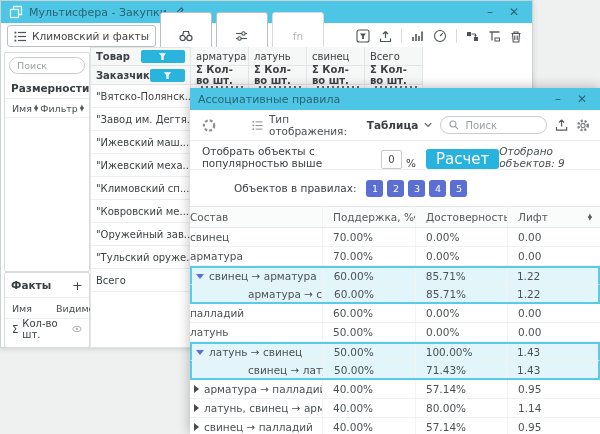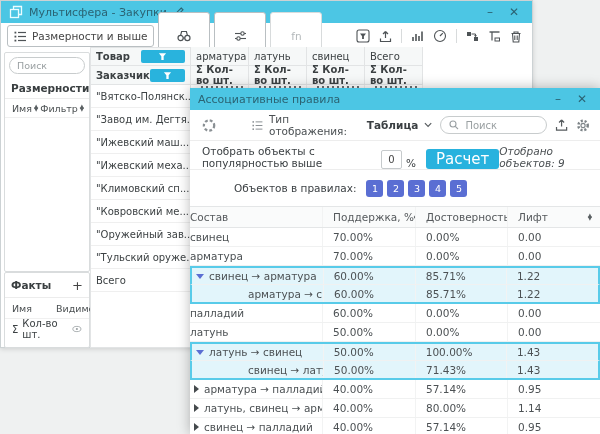--- a/index.html
+++ b/index.html
@@ -125,21 +125,21 @@
             <line x1="4" y1="1.5" x2="12" y2="1.5"></line>
             <line x1="4" y1="5.5" x2="12" y2="5.5"></line>
             <line x1="4" y1="9.5" x2="12" y2="9.5"></line>
           </g>
         <g fill="#4e5356">
             <rect x="0.5" y="0.7" width="1.8" height="1.8"></rect>
             <rect x="0.5" y="4.7" width="1.8" height="1.8"></rect>
             <rect x="0.5" y="8.7" width="1.8" height="1.8"></rect>
           </g>
       </svg>
-      <span>Размерности и выше</span>
+      <span>Климовский и факты</span>
     </div>
     <div class="tb-btn icon-only">
       <svg class="ic" width="14" height="12" viewBox="0 0 14 12">
         <circle cx="3.6" cy="8" r="2.6" fill="none" stroke="#4e5356" stroke-width="1.2"></circle>
         <circle cx="10.4" cy="8" r="2.6" fill="none" stroke="#4e5356" stroke-width="1.2"></circle>
         <path d="M3.6 5.4 L4.6 1.5 H9.4 L10.4 5.4 M6 8 H8" fill="none" stroke="#4e5356" stroke-width="1.2"></path>
       </svg>
     </div>
     <div class="tb-btn icon-only">
       <svg class="ic" width="13" height="12" viewBox="0 0 13 12">

